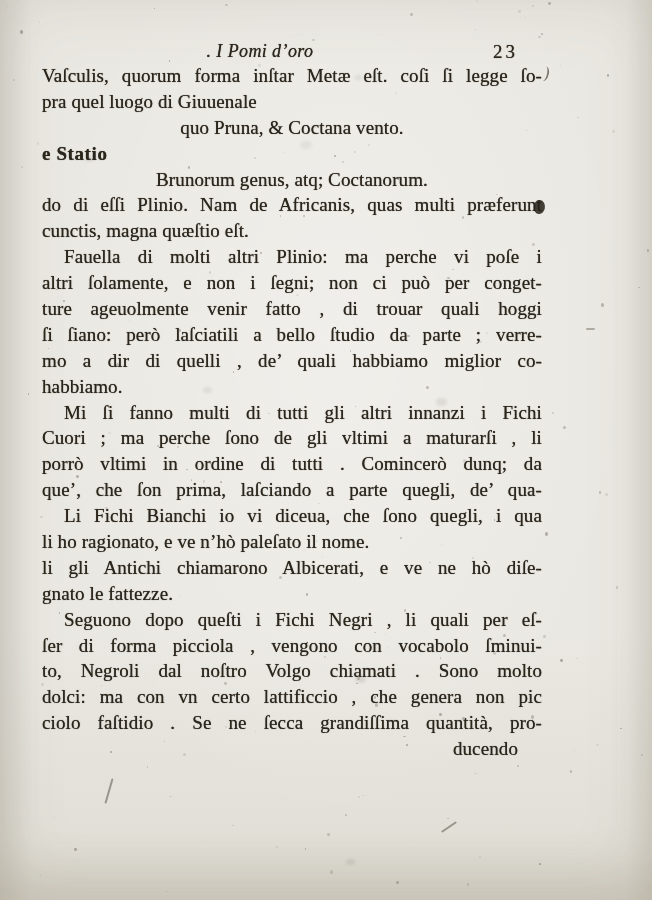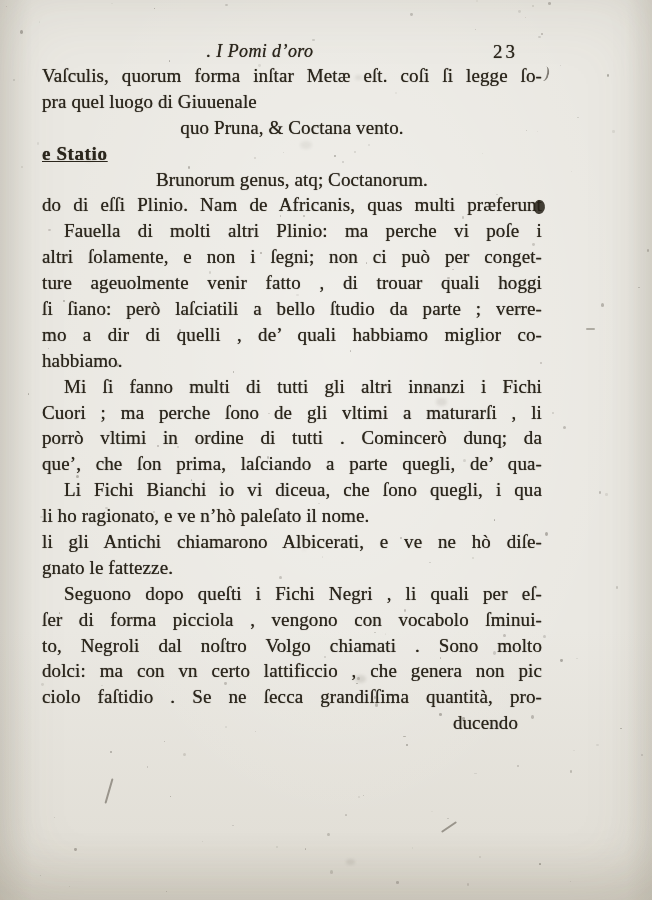--- a/index.html
+++ b/index.html
@@ -31,21 +31,21 @@
     position:absolute;left:42px;top:63px;width:500px;
     font-size:19px;
     text-shadow:0 0 0.8px rgba(43,38,28,0.85);
   }
   .tl{height:25.9px;line-height:25.9px;letter-spacing:0.1px;white-space:normal;}
   .tl.j{text-align:justify;text-align-last:justify;}
   .tl.c{text-align:center;}
   .tl.r{text-align:right;padding-right:24px;}
   .tl.ind{text-indent:22px;}
   .seg.it{}
-  .seg.bd{font-weight:bold;letter-spacing:0.6px;text-decoration:underline;}
+  .seg.bd{font-weight:bold;letter-spacing:0.6px;}
   .speckles{position:absolute;left:0;top:0;width:652px;height:900px;pointer-events:none;}
   .speck{position:absolute;border-radius:50%;background:#3a342a;}
   .smudge{position:absolute;border-radius:50%;background:#4a4436;filter:blur(1.6px);}
   .ink-blot{
     position:absolute;left:534px;top:200px;width:11px;height:14px;
     background:rgba(38,33,23,0.85);border-radius:45% 55% 50% 50%;
     transform:rotate(8deg);
   }
   .ink-mark-1{
     position:absolute;left:540px;top:66px;width:7px;height:15px;
@@ -71,20 +71,21 @@
 <div class="page">
   <div class="header">. I Pomi d’oro</div>
   <div class="pagenum">23</div>
   <div class="textblock">
       <div class="tl j"><span class="seg it">Vaſculis, quorum forma inſtar Metæ eſt. </span><span class="seg">coſi ſi legge ſo-</span></div>
       <div class="tl"><span class="seg">pra quel luogo di Giuuenale</span></div>
       <div class="tl c"><span class="seg it">quo Pruna, &amp; Coctana vento.</span></div>
       <div class="tl"><span class="seg bd">e Statio</span></div>
       <div class="tl c"><span class="seg it">Brunorum genus, atq; Coctanorum.</span></div>
       <div class="tl j"><span class="seg">do di eſſi Plinio. </span><span class="seg it">Nam de Africanis, quas multi præferunt</span></div>
+      <div class="tl"><span class="seg it">cunctis, magna quæſtio eſt.</span></div>
       <div class="tl j ind"><span class="seg">Fauella di molti altri Plinio: ma perche vi poſe i</span></div>
       <div class="tl j"><span class="seg">altri ſolamente, e non i ſegni; non ci può per conget-</span></div>
       <div class="tl j"><span class="seg">ture ageuolmente venir fatto , di trouar quali hoggi</span></div>
       <div class="tl j"><span class="seg">ſi ſiano: però laſciatili a bello ſtudio da parte ; verre-</span></div>
       <div class="tl j"><span class="seg">mo a dir di quelli , de’ quali habbiamo miglior co-</span></div>
       <div class="tl"><span class="seg">habbiamo.</span></div>
       <div class="tl j ind"><span class="seg">Mi ſi fanno multi di tutti gli altri innanzi i Fichi</span></div>
       <div class="tl j"><span class="seg">Cuori ; ma perche ſono de gli vltimi a maturarſi , li</span></div>
       <div class="tl j"><span class="seg">porrò vltimi in ordine di tutti . Comincerò dunq; da</span></div>
       <div class="tl j"><span class="seg">que’, che ſon prima, laſciando a parte quegli, de’ qua-</span></div>

